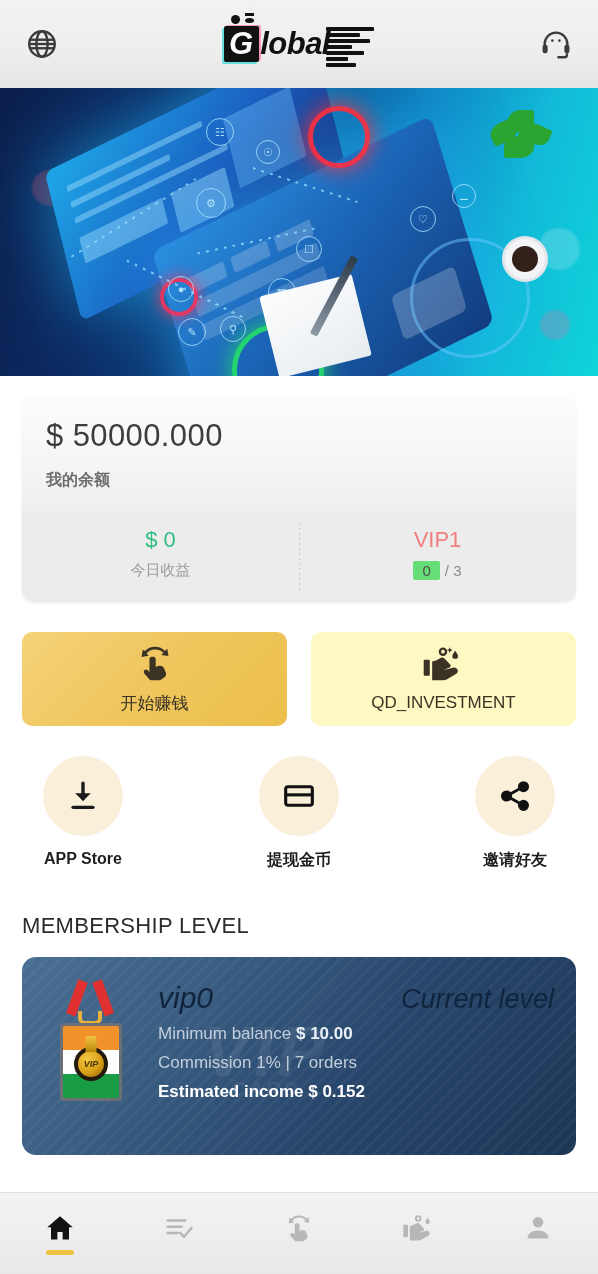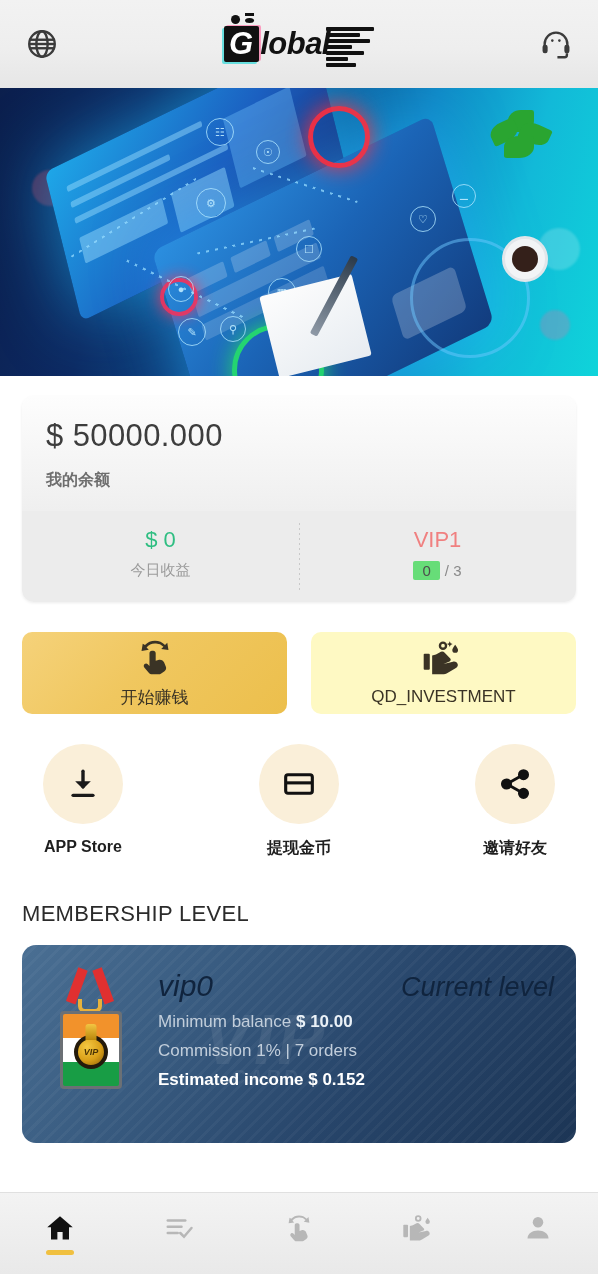--- a/index.html
+++ b/index.html
@@ -91,21 +91,21 @@
   .bb-val.vip { color:#f08080; }
   .bb-sub { font-size:15px; color:#9a9a9a; margin-top:6px; }
   .bb-chip { display:inline-block; background:#67dd78; color:#4d4d4d; padding:1px 9px; border-radius:2px; font-size:15px; }
   .bb-slash { color:#8a8a8a; font-size:15px; margin-left:5px; }
   .bb-divider { position:absolute; left:50%; top:12px; bottom:12px; width:1px;
     background:repeating-linear-gradient(180deg,#c9c9c9 0 2px,transparent 2px 5px); }
 
   
   .actions { display:flex; gap:24px; margin:30px 22px 0; }
   .action-btn {
-    flex:1; height:82px; border-radius:10px; display:flex; flex-direction:column;
+    flex:1; height:94px; border-radius:10px; display:flex; flex-direction:column;
     align-items:center; justify-content:center; gap:10px; cursor:pointer;
     color:#3a3325; font-size:17px; font-weight:500;
   }
   .action-btn.primary { background:linear-gradient(135deg,#f5d27a 0%,#f0c75f 45%,#ecbf4c 100%); }
   .action-btn.secondary { background:#fef9c3; }
   .action-btn svg { display:block; }
 
   
   .quick { display:flex; justify-content:space-between; margin:30px 40px 0; }
   .quick-item { width:86px; display:flex; flex-direction:column; align-items:center; gap:14px; cursor:pointer; }

